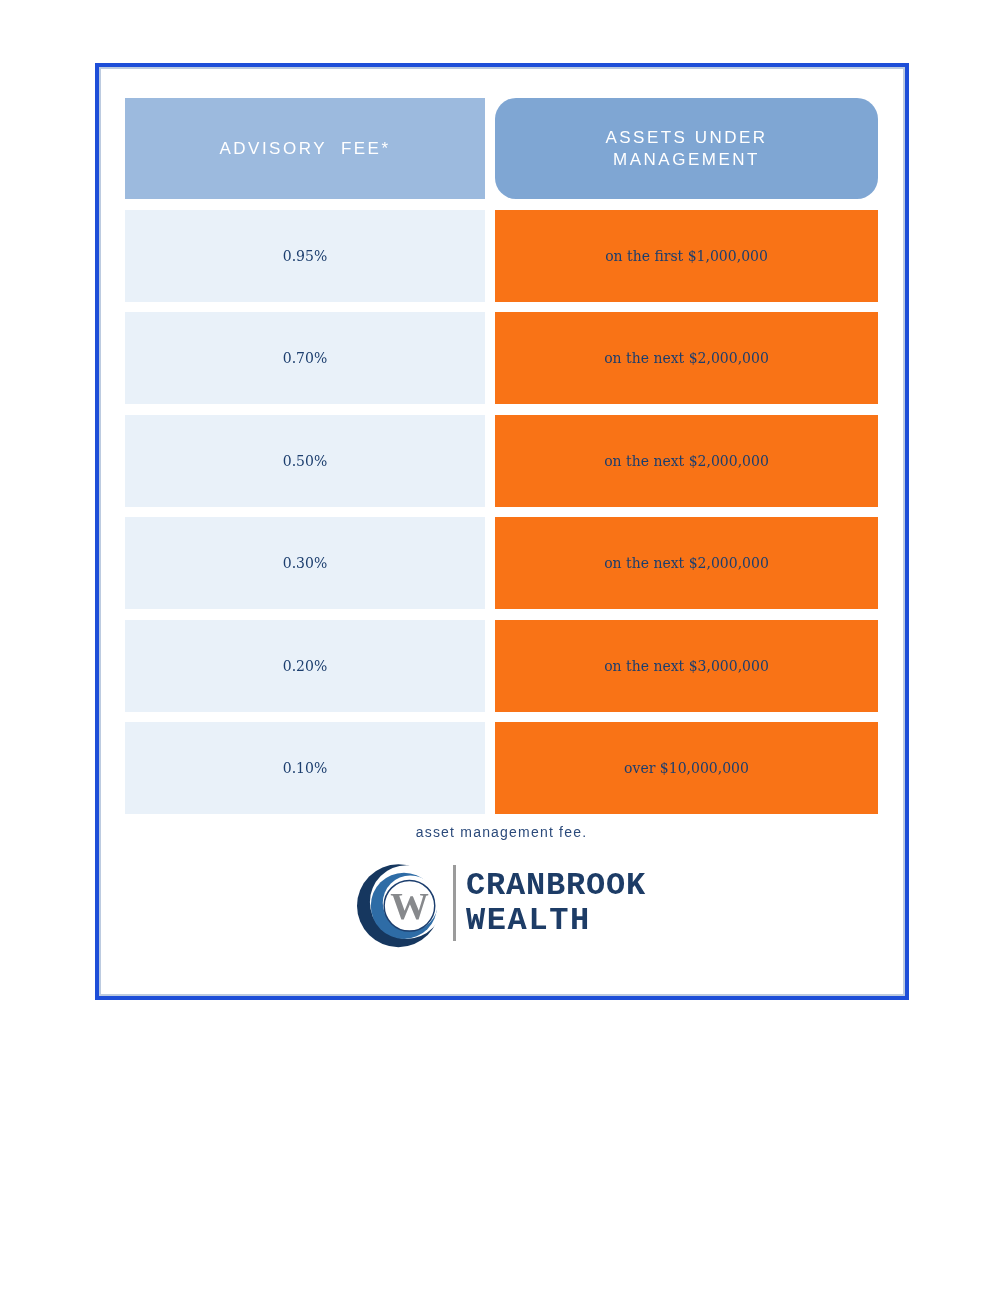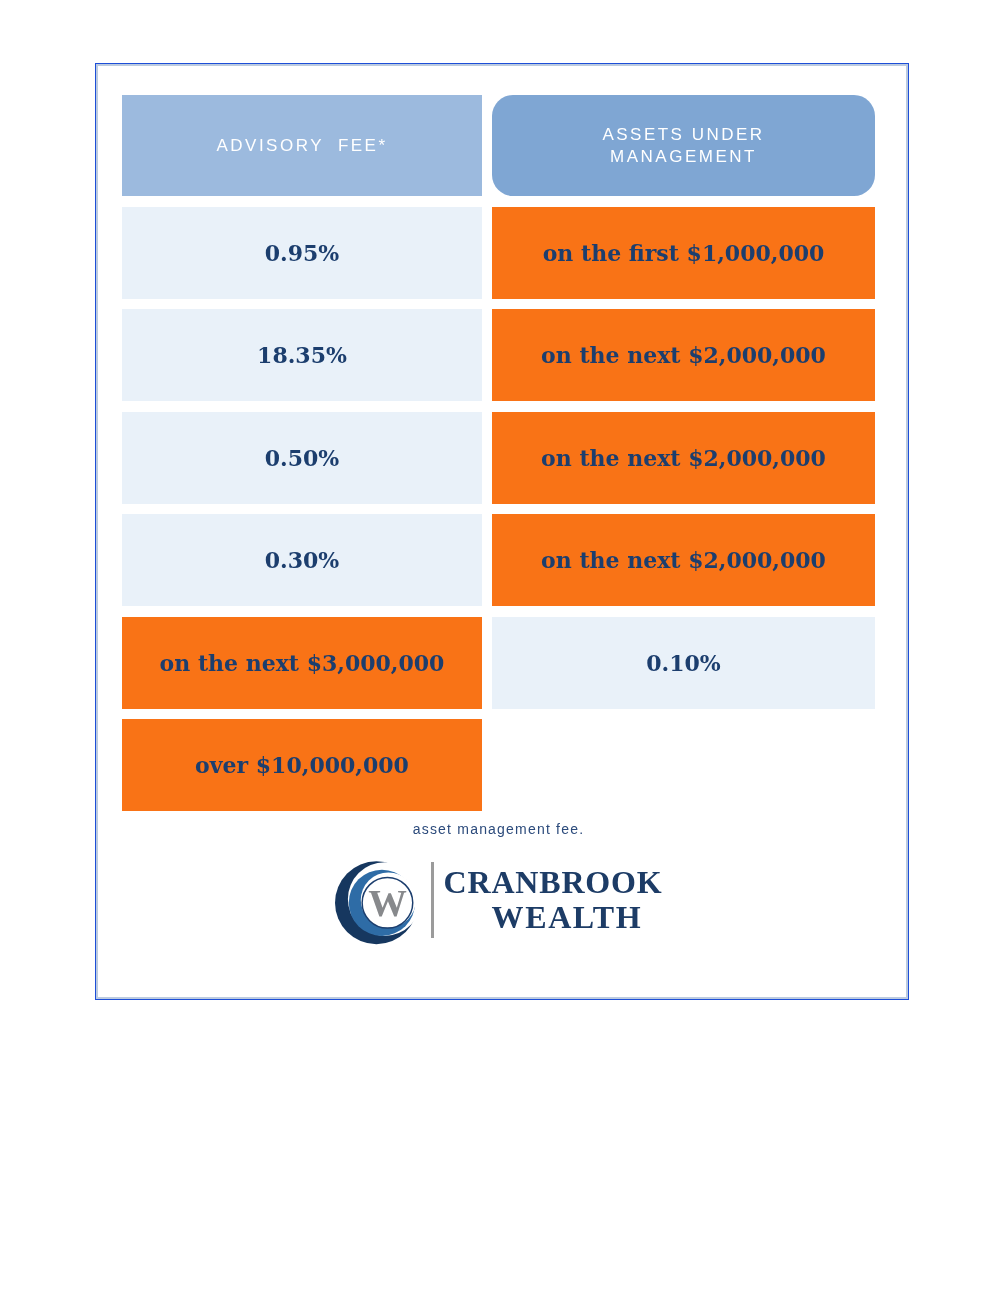--- a/index.html
+++ b/index.html
@@ -7,21 +7,21 @@
   body {
     width: 1001px; height: 1300px;
     font-family: "Liberation Sans", sans-serif;
     position: relative;
   }
   .card {
     position: absolute;
     left: 95px; top: 63px;
     width: 814px; height: 937px;
     background: #ffffff;
-    border: 1px solid #1d4ed8;
+    border: 4px solid #1d4ed8;
     box-shadow: inset 0 0 0 2px rgba(133,161,198,0.55);
     padding: 31px 0 10px 26px;
   }
   .fee-table {
     display: grid;
     grid-template-columns: 360px 383px;
     grid-template-rows: 101px repeat(6, 92px);
     column-gap: 10px;
     row-gap: 10.5px;
     width: 753px;
@@ -33,22 +33,22 @@
     font-size: 17px;
     letter-spacing: 2.5px;
     text-align: center;
     line-height: 1.25;
   }
   .hcell.fee { background: #9cbade; word-spacing: 7px; }
   .hcell.aum { background: #7fa6d3; border-radius: 21px; }
   .dcell {
     display: flex; align-items: center; justify-content: center;
     font-family: "DejaVu Serif", "Liberation Serif", serif;
-    font-weight: bold;
-    font-size: 22px;
+    font-weight: normal;
+    font-size: 14px;
     color: #1c3e6e;
     text-align: center;
   }
   .dcell.fee { background: #e9f1f9; }
   .dcell.aum { background: #f97316; }
   .footnote {
     margin-top: 9px;
     width: 753px;
     text-align: center;
     color: #2b4a7b;
@@ -63,55 +63,56 @@
     align-items: center;
     justify-content: center;
   }
   .logo-mark { flex: 0 0 auto; }
   .logo-divider {
     width: 3px; height: 76px;
     background: #9b9b9b;
     margin: 0 10px 0 4px;
   }
   .logo-name {
-    font-family: Liberation Serif, serif;
+    font-family: Liberation Mono, monospace;
     font-weight: 600;
     color: #1d3c66;
     font-size: 32px;
     line-height: 1.1;
     letter-spacing: 0.8px;
   }
-  .logo-name .line2 { letter-spacing: 1.6px; margin-left: 48px; }
+  .logo-name .line2 { letter-spacing: 1.6px; }
 </style>
 </head>
 <body>
 
 <div class="card">
 
   <div class="fee-table">
     <div class="hcell fee">
       <span>ADVISORY FEE*</span>
     </div>
     <div class="hcell aum">
       <span>ASSETS UNDER</span>
       <span>MANAGEMENT</span>
     </div>
 
     <div class="dcell fee">0.95%</div>
     <div class="dcell aum">on the first $1,000,000</div>
 
-    <div class="dcell fee">18.35%</div>
+    <div class="dcell fee">0.70%</div>
     <div class="dcell aum">on the next $2,000,000</div>
 
     <div class="dcell fee">0.50%</div>
     <div class="dcell aum">on the next $2,000,000</div>
 
     <div class="dcell fee">0.30%</div>
     <div class="dcell aum">on the next $2,000,000</div>
 
+    <div class="dcell fee">0.20%</div>
     <div class="dcell aum">on the next $3,000,000</div>
 
     <div class="dcell fee">0.10%</div>
     <div class="dcell aum">over $10,000,000</div>
   </div>
 
   <div class="footnote">
     <div>asset management fee.</div>
   </div>
 

